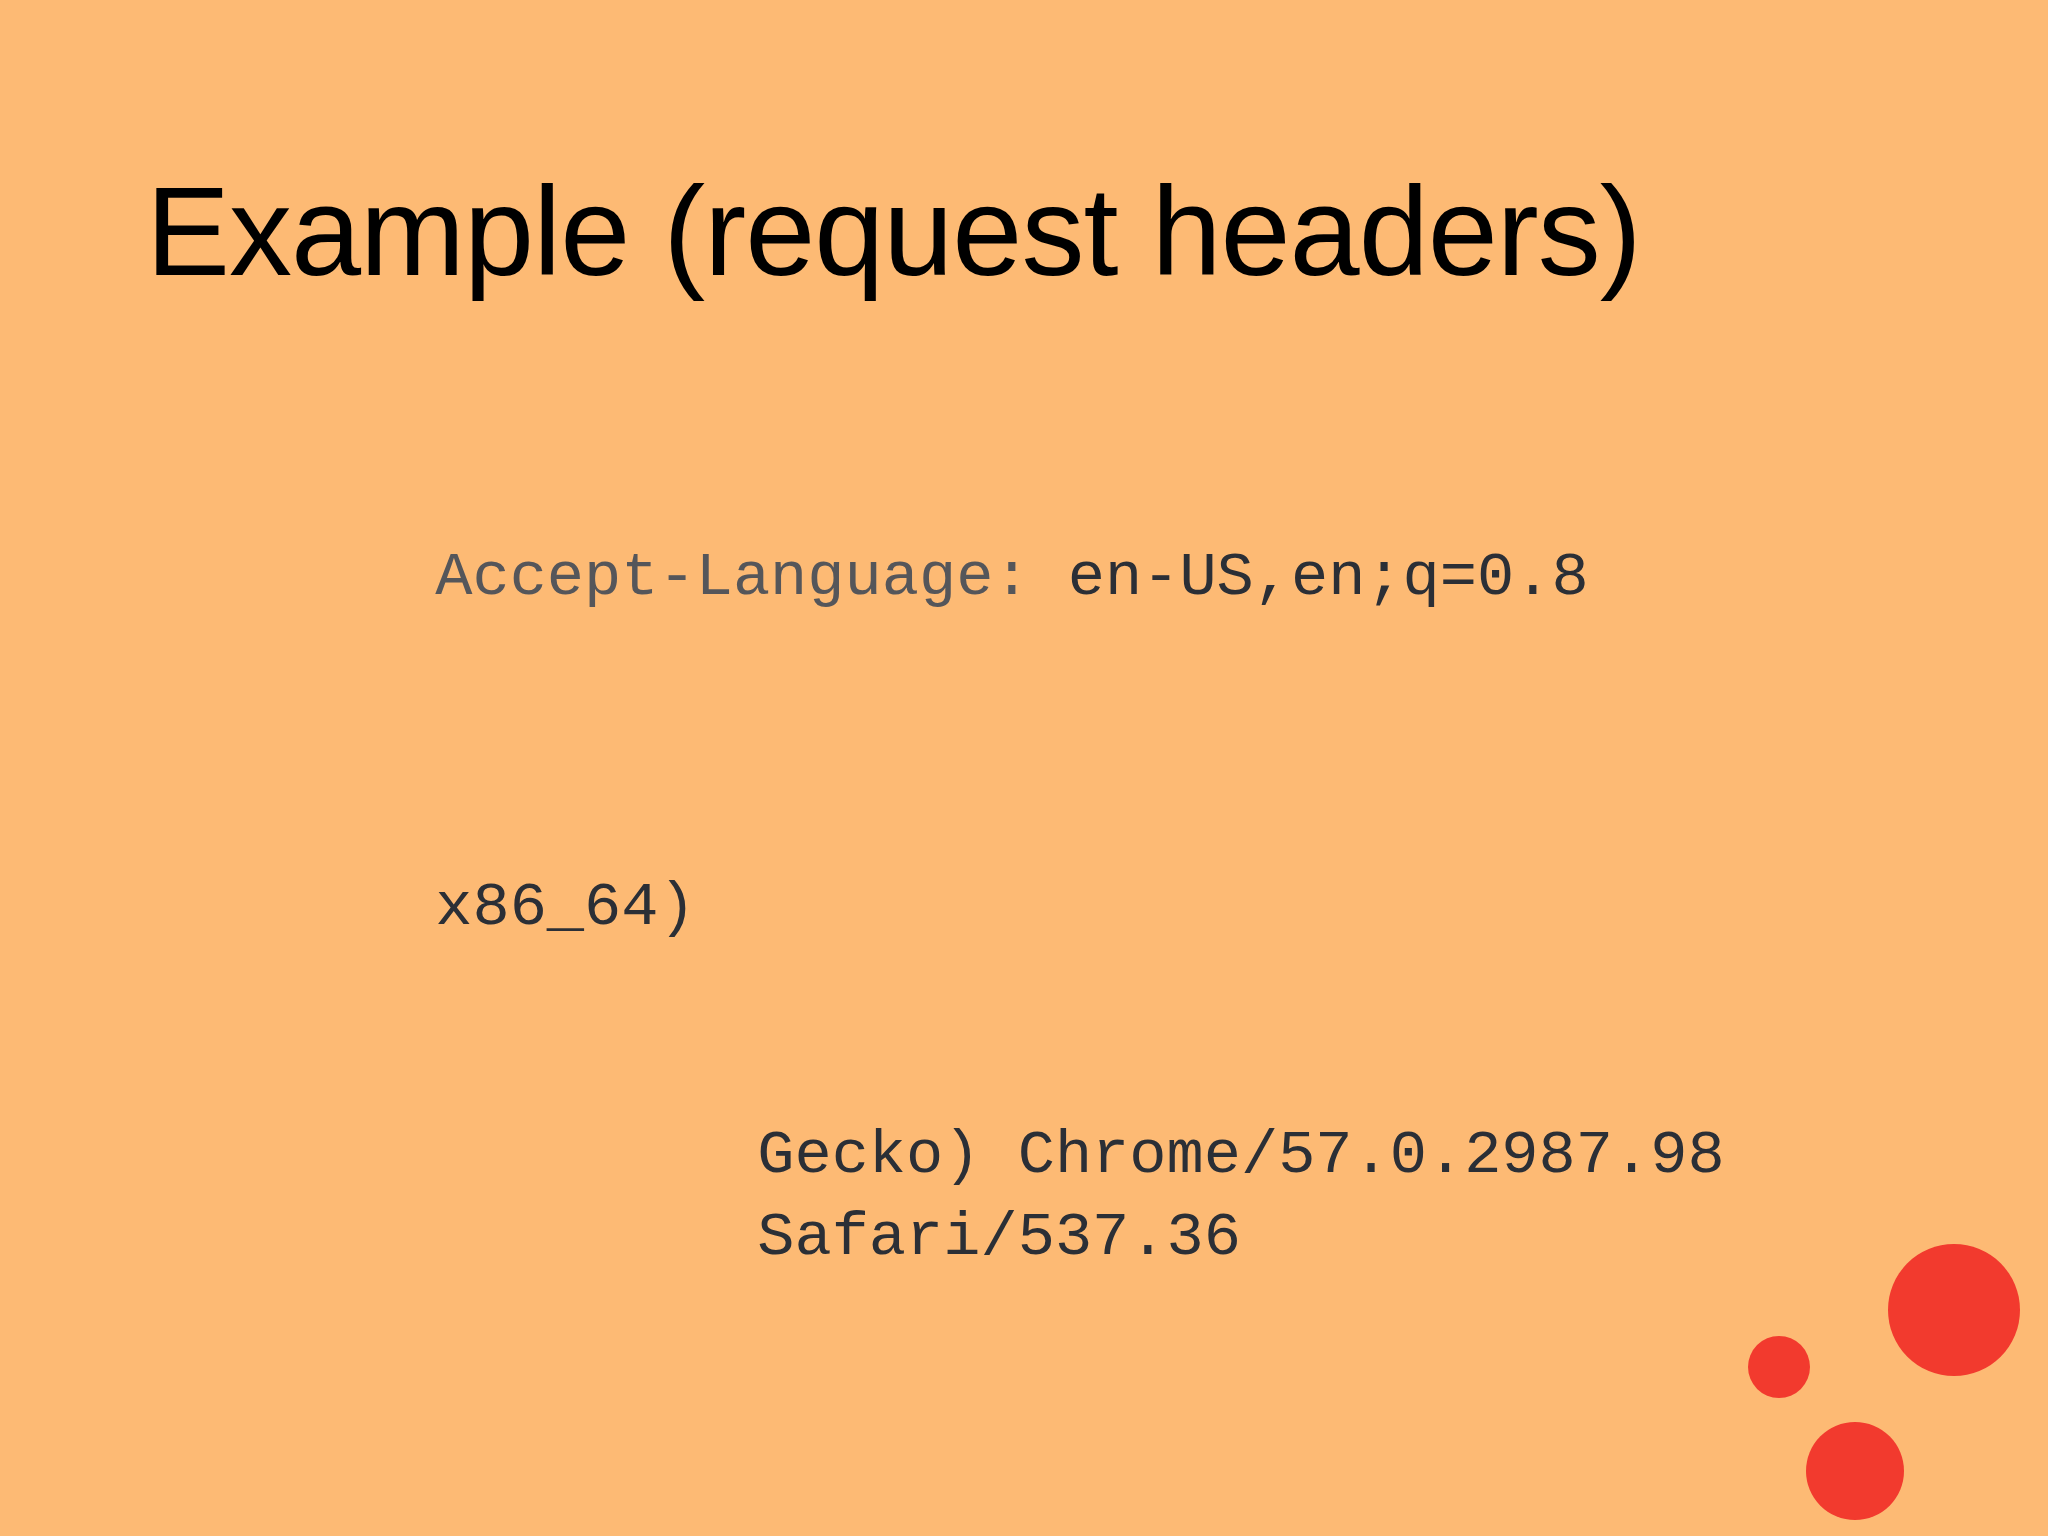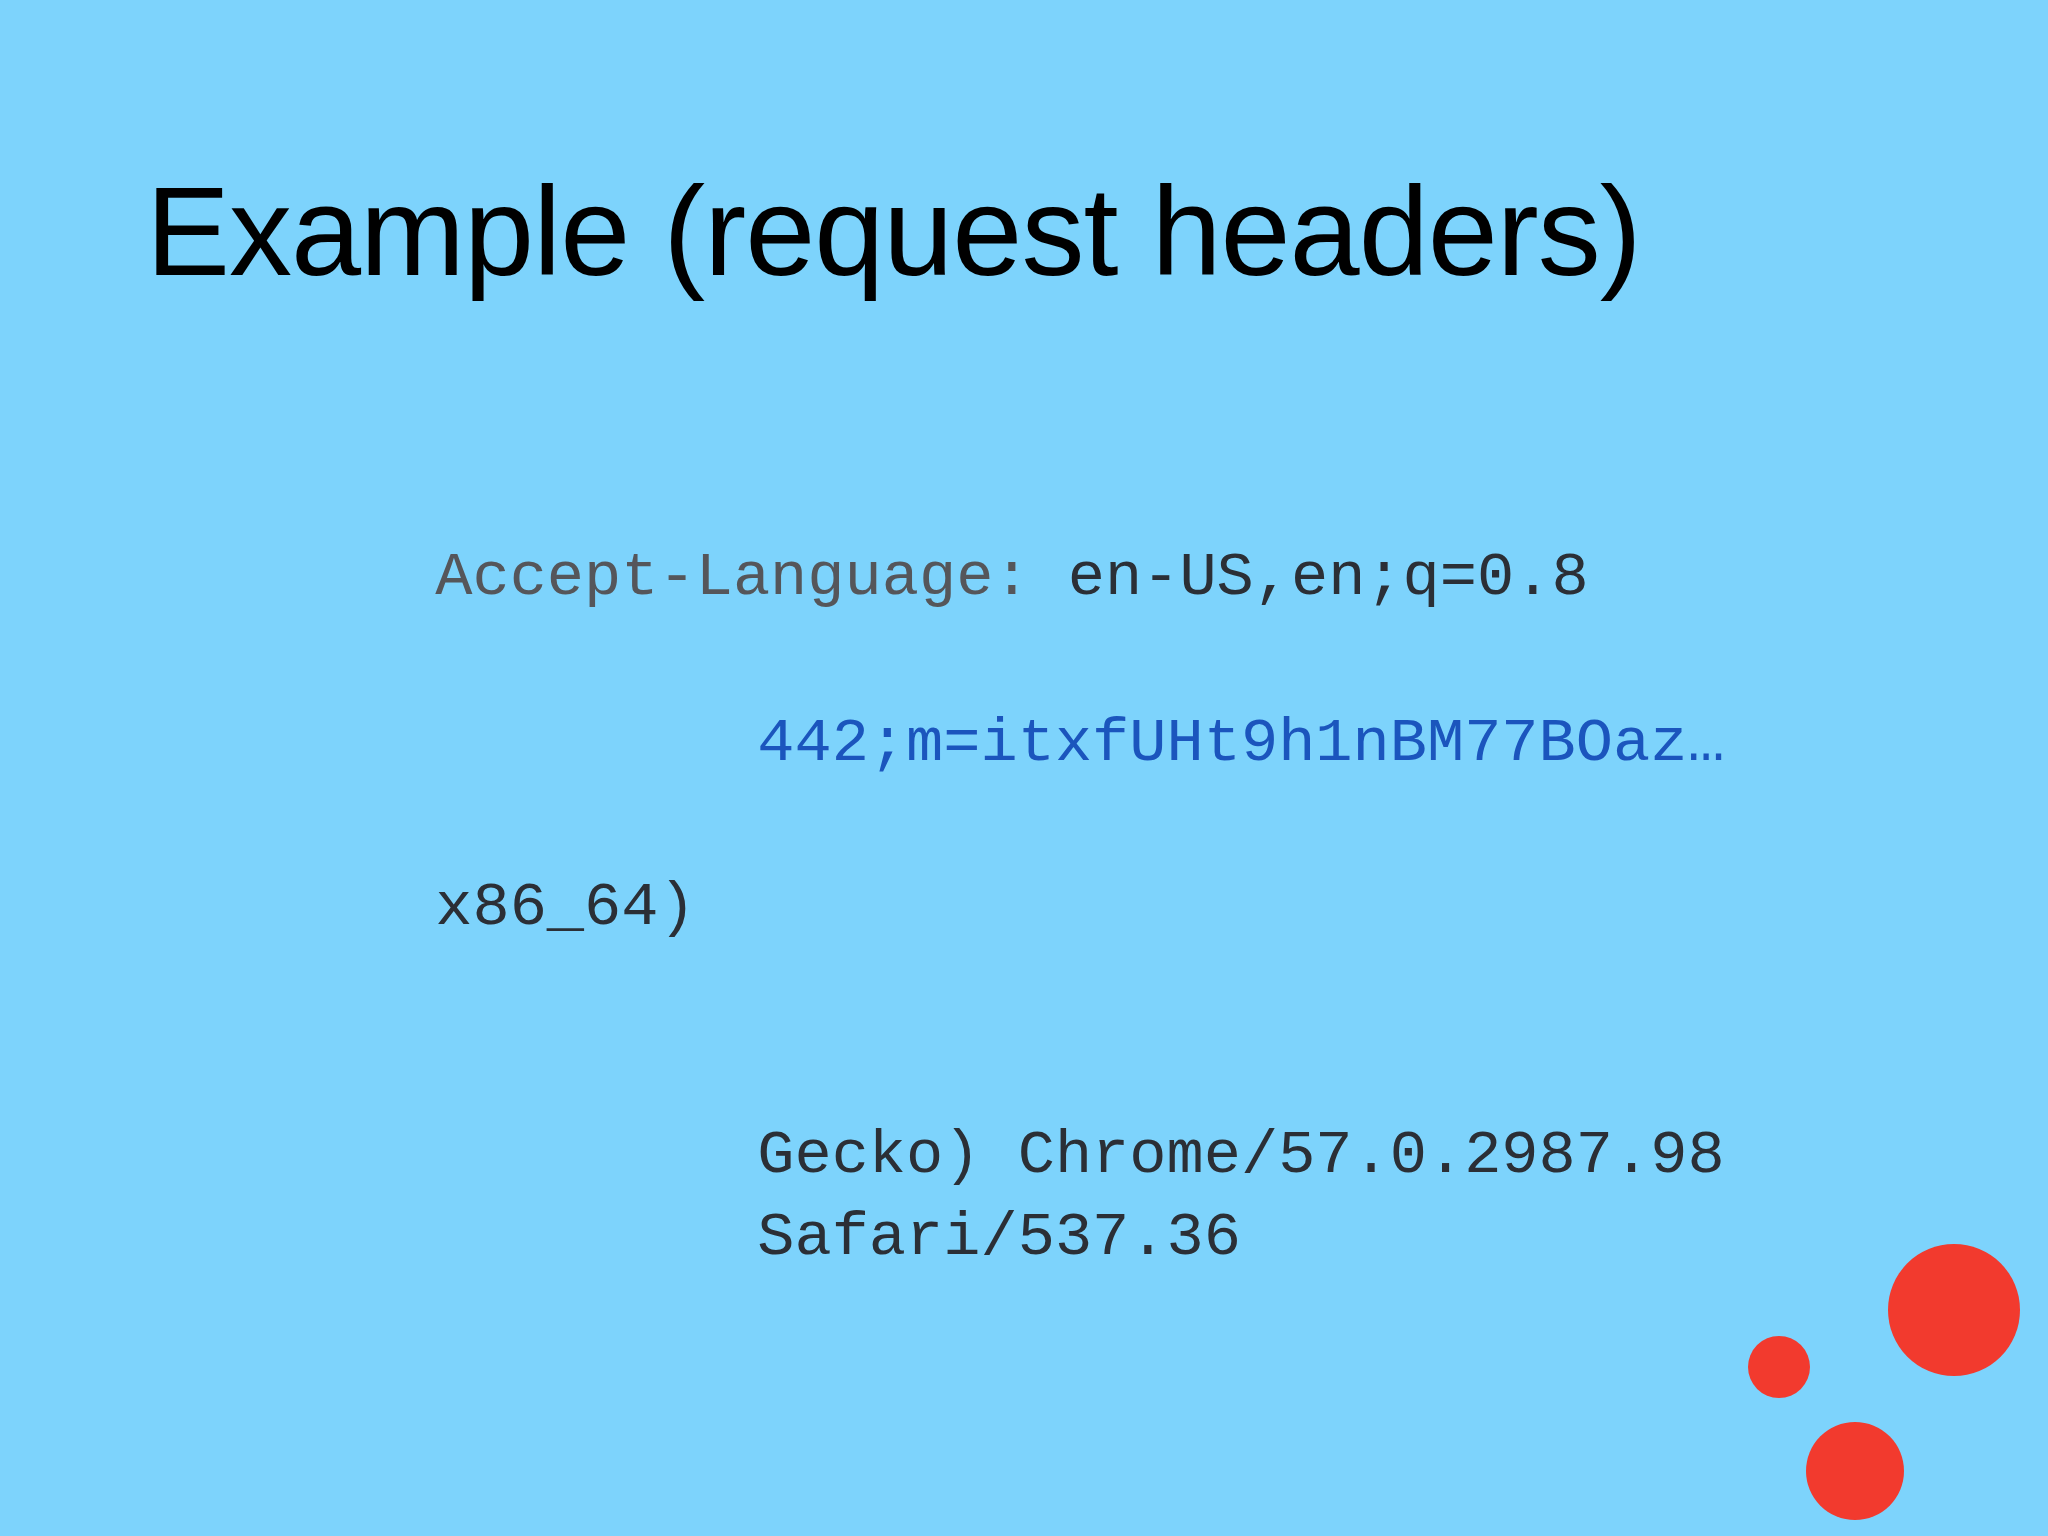--- a/index.html
+++ b/index.html
@@ -11,21 +11,21 @@
     height: 1536px;
     background: #ffffff;
     font-family: "Liberation Sans", sans-serif;
     overflow: hidden;
     position: relative;
   }
 
   .slide {
     position: absolute;
     inset: 0;
-    background: #7dd3fc;
+    background: #fdba74;
     overflow: hidden;
   }
 
   
   .slide-title {
     position: absolute;
     left: 146px;
     top: 166px;
     font-family: "Liberation Sans", sans-serif;
     font-size: 126px;
@@ -102,23 +102,20 @@
 
   <div class="slide-title">Example (request headers)</div>
 
   <div class="headers-block">
 
     <div class="hdr-line l0">
       <span class="hdr-name">Accept-Language: </span><span class="hdr-value">en-US,en;q=0.8</span>
     </div>
 
 
-    <div class="hdr-line l2 hl">
-      <span class="hdr-value">442;m=itxfUHt9h1nBM77BOaz…</span>
-    </div>
 
 
     <div class="hdr-line l4">
       <span class="hdr-value">x86_64)</span>
     </div>
 
 
 
     <div class="hdr-line l7">
       <span class="hdr-value">Gecko) Chrome/57.0.2987.98</span>

